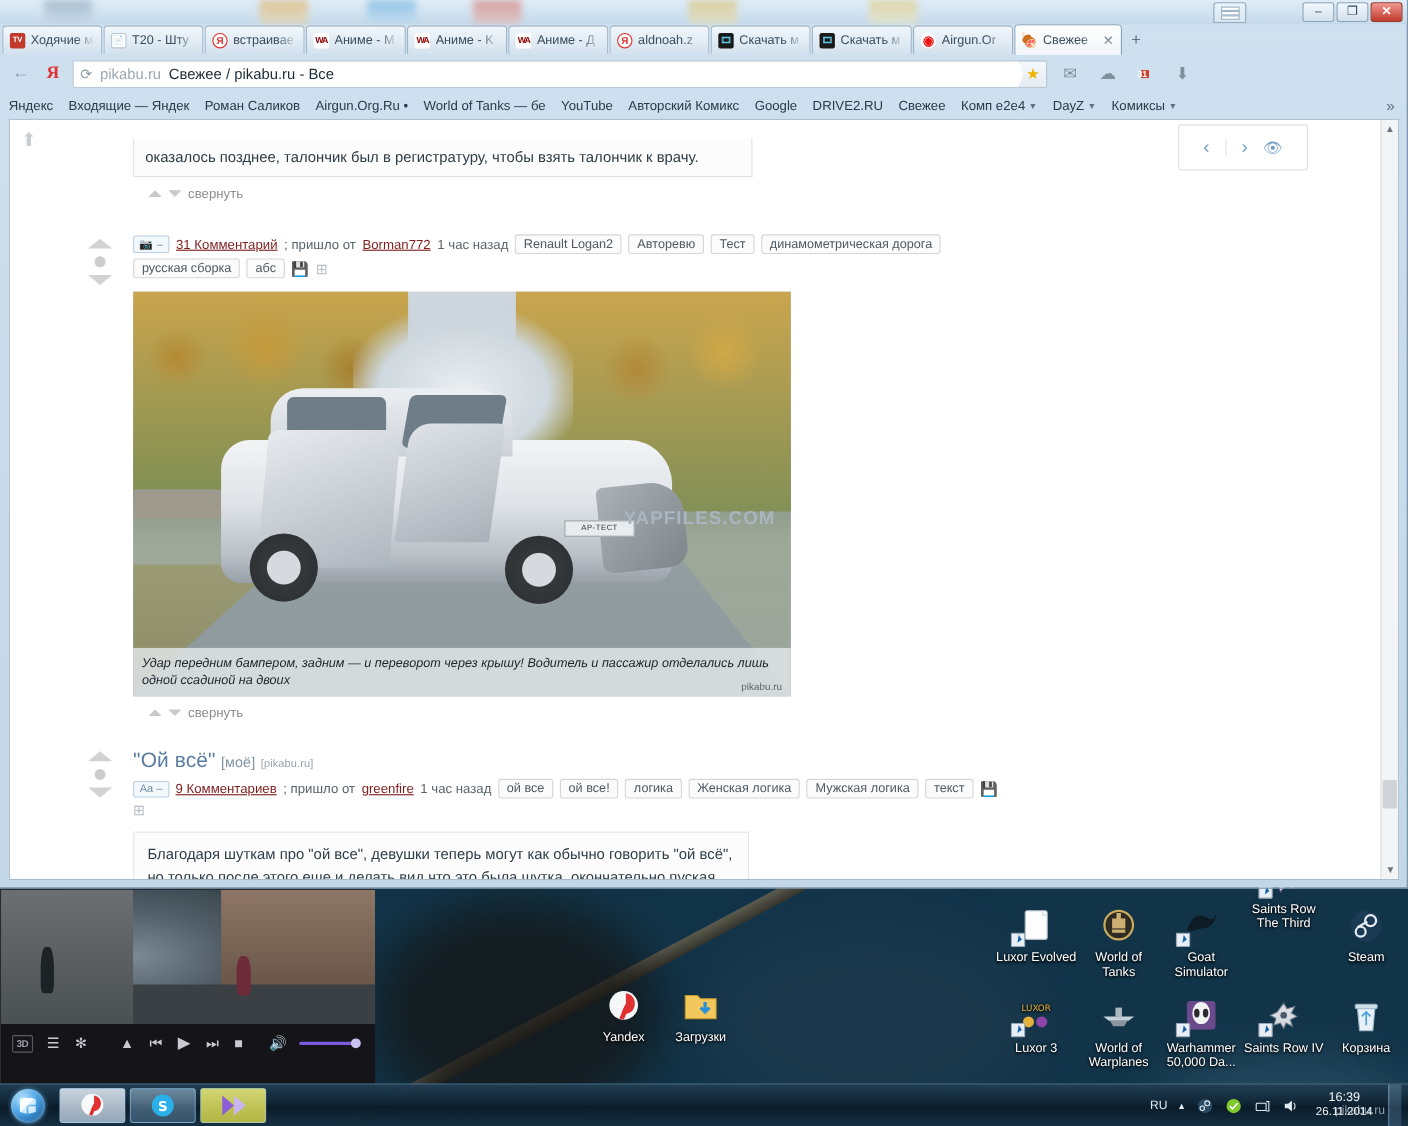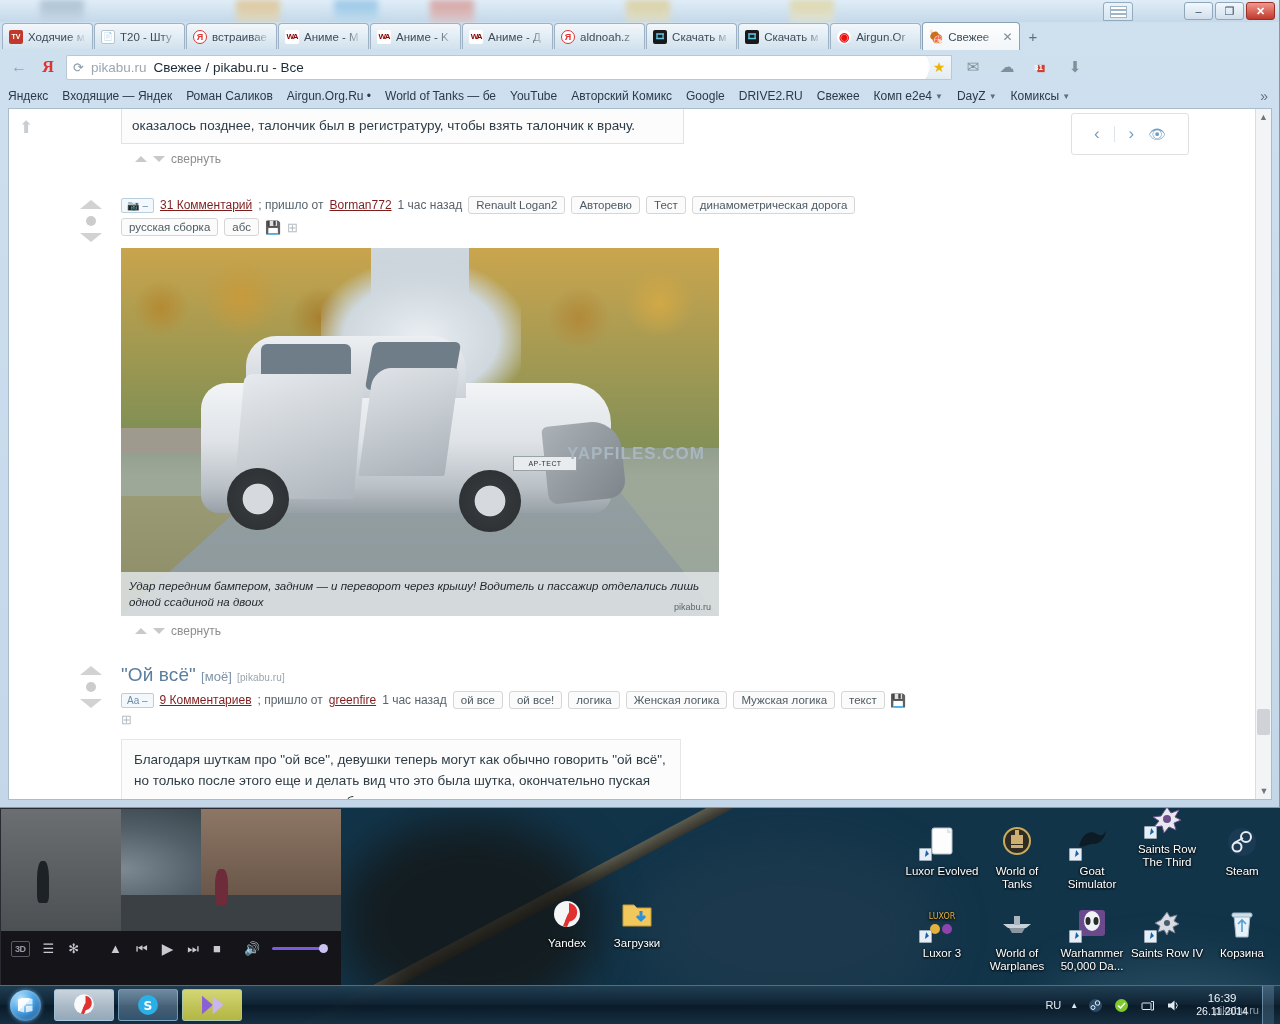--- a/index.html
+++ b/index.html
@@ -355,21 +355,21 @@
   <div class="dicon" style="left:1055px;top:826px;">
     <span class="gl">
       <svg width="34" height="34" viewBox="0 0 34 34">
           <path d="M4 20 C8 6 16 4 22 8 C28 12 30 6 31 4 C30 14 24 18 18 18 C12 18 9 22 4 20 Z" fill="#0d1b24"></path>
         </svg>
       <i class="shortcut-arrow"></i>
     </span>
     <span>Goat Simulator</span>
   </div>
 
-  <div class="dicon" style="left:1130px;top:804px;">
+  <div class="dicon" style="left:1130px;top:782px;">
     <span class="gl">
       <svg width="34" height="34" viewBox="0 0 34 34">
           <path d="M17 3 l4 6 8-3 -4 7 6 3 -7 3 2 7 -7-3 -5 6 -2-7 -8 1 5-6 -6-4 8-1z" fill="#e7e9ee" stroke="#6c4f8a"></path>
           <circle cx="17" cy="15" r="4" fill="#6c4f8a"></circle>
         </svg>
       <i class="shortcut-arrow"></i>
     </span>
     <span>Saints Row The Third</span>
   </div>
 
@@ -631,21 +631,21 @@
 
       <div id="scroll-top-arrow">⬆</div>
 
       <div id="float-nav">
         <span>‹</span>
         <span class="sep"></span>
         <span>›</span>
         <span style="font-size:14px;">👁</span>
       </div>
 
-      <div class="post" style="padding-top:0;">
+      <div class="post" style="padding-top:17px;">
         <div class="quotebox" style="width:563px; border-top:none;">оказалось позднее, талончик был в регистратуру, чтобы взять талончик к врачу.</div>
         <div class="collapse-row">
           <span class="mini-up"></span>
           <span class="mini-dn"></span>
           <span class="collapse-link">свернуть</span>
         </div>
       </div>
 
       <div class="post" style="margin-top:30px;">
         <div class="rate" style="top:4px;">

